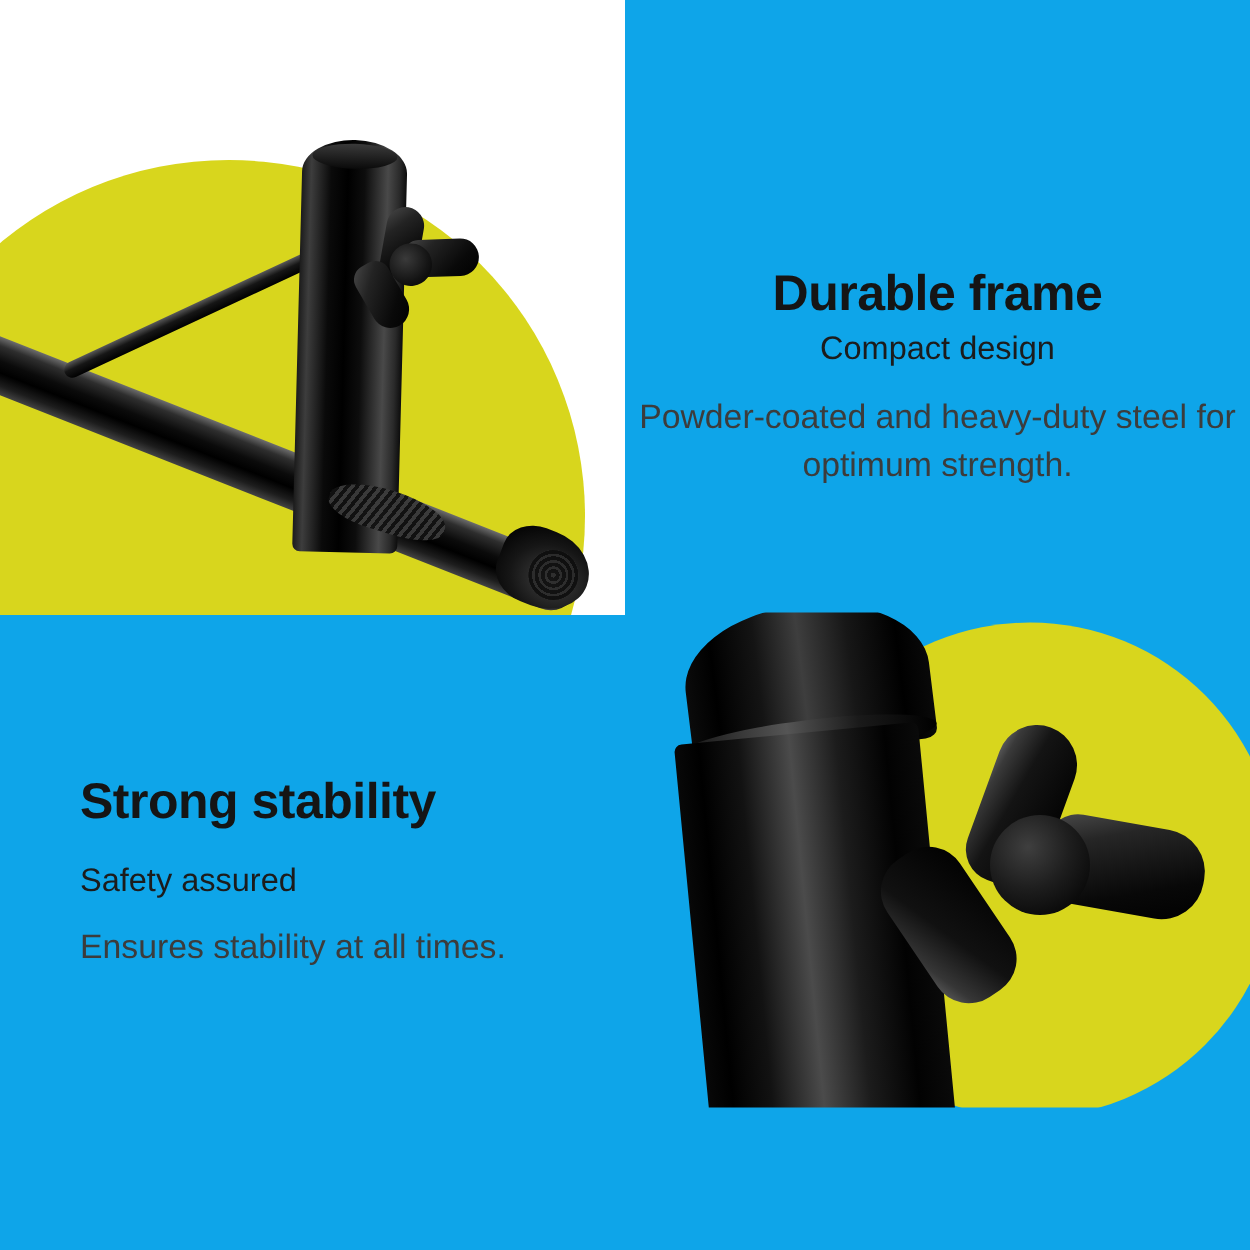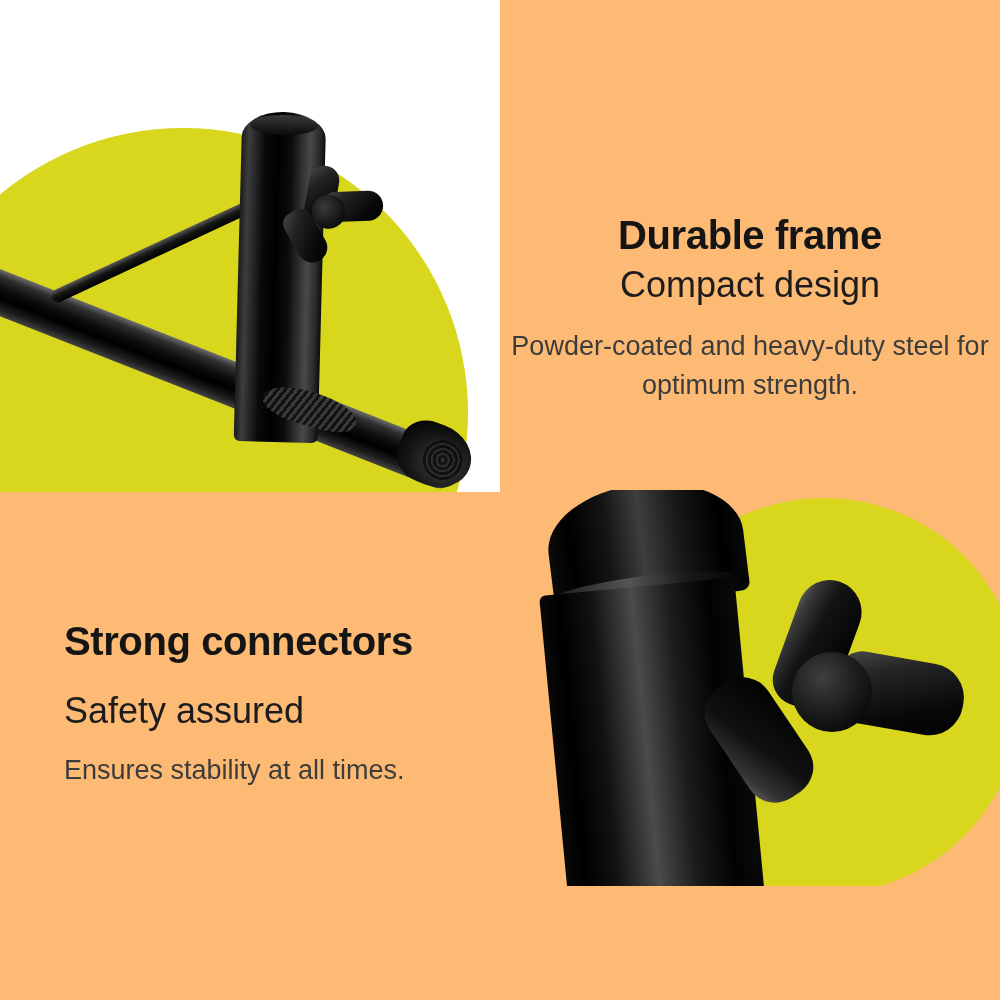--- a/index.html
+++ b/index.html
@@ -9,21 +9,21 @@
     background: #ffffff;
   }
   body {
     font-family: "Liberation Sans", sans-serif;
     -webkit-font-smoothing: antialiased;
   }
   #stage {
     position: relative;
     width: 1000px;
     height: 1000px;
-    background: #fdba74;
+    background: #0ea5e9;
     overflow: hidden;
   }
 
   
   .panel {
     position: absolute;
     overflow: hidden;
   }
 
   
@@ -276,21 +276,21 @@
   
   .headline {
     font-size: 40px;
     font-weight: 700;
     color: #151515;
     letter-spacing: -0.4px;
     line-height: 1.05;
     margin: 0;
   }
   .subhead {
-    font-size: 36px;
+    font-size: 26px;
     font-weight: 400;
     color: #1c1c1c;
     line-height: 1.3;
     margin: 6px 0 0 0;
   }
   .body-text {
     font-size: 27px;
     font-weight: 300;
     color: #3c3c3c;
     line-height: 1.45;
@@ -320,21 +320,21 @@
     </div>
   </div>
 
   <div class="panel" id="panel-frame-text">
     <h2 class="headline">Durable frame</h2>
     <h3 class="subhead">Compact design</h3>
     <p class="body-text">Powder-coated and heavy-duty steel for optimum strength.</p>
   </div>
 
   <div class="panel" id="panel-connectors-text">
-    <h2 class="headline">Strong connectors</h2>
+    <h2 class="headline">Strong stability</h2>
     <h3 class="subhead">Safety assured</h3>
     <p class="body-text">Ensures stability at all times.</p>
   </div>
 
   <div class="panel" id="panel-connectors-photo">
     <div id="br-yellow"></div>
     <div id="br-pole-top"></div>
     <div id="br-collar"></div>
     <div id="br-pole-bottom"></div>
     <div class="knob" id="br-knob">

